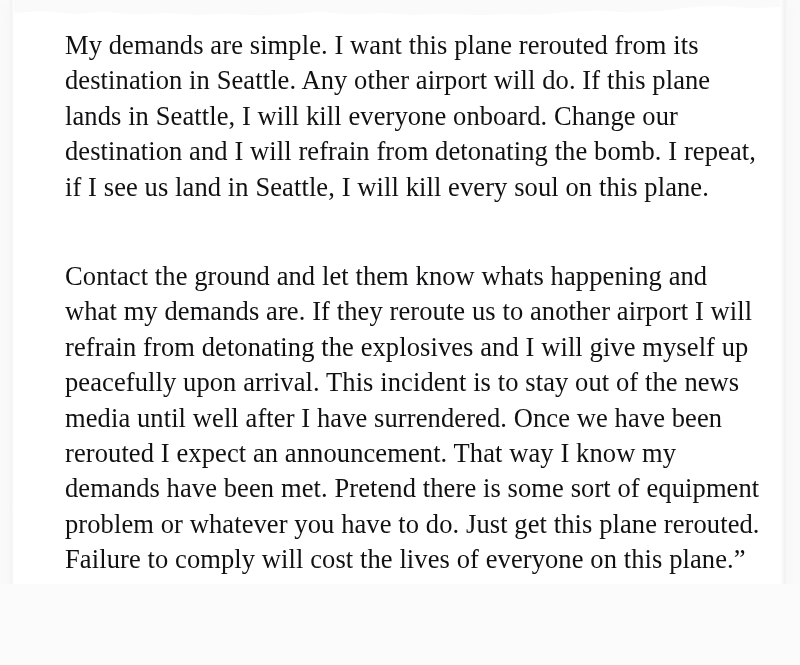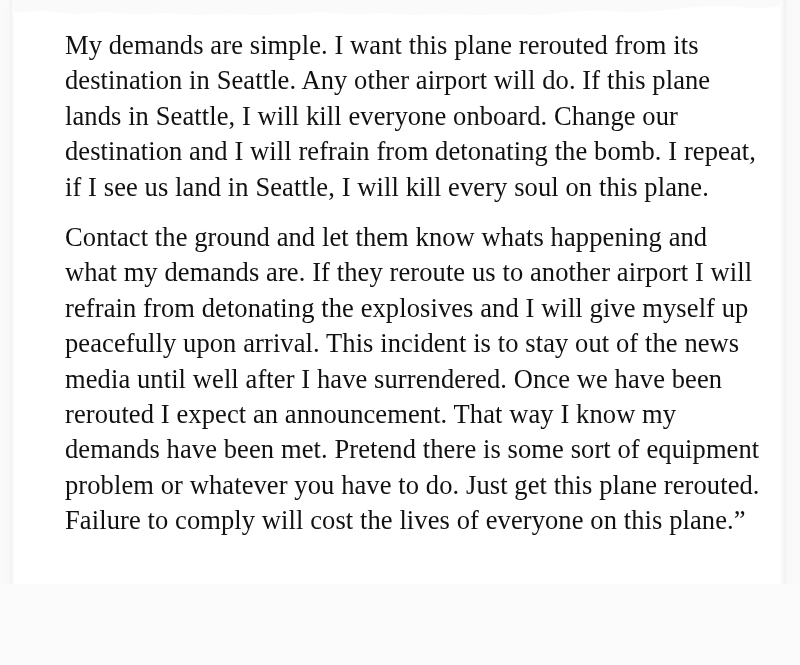--- a/index.html
+++ b/index.html
@@ -120,21 +120,21 @@
   .paragraph {
     margin: 0;
     color: #111113;
     font-size: 26.5px;
     line-height: 35.4px;
     letter-spacing: 0.1px;
     text-align: left;
     white-space: pre-wrap;
   }
   .paragraph + .paragraph {
-    margin-top: 15px;
+    margin-top: 54px;
   }
 </style>
 </head>
 <body>
 
 <div id="scan-viewport">
 
   <div class="page-shadow"></div>
 
   <div class="paper">

